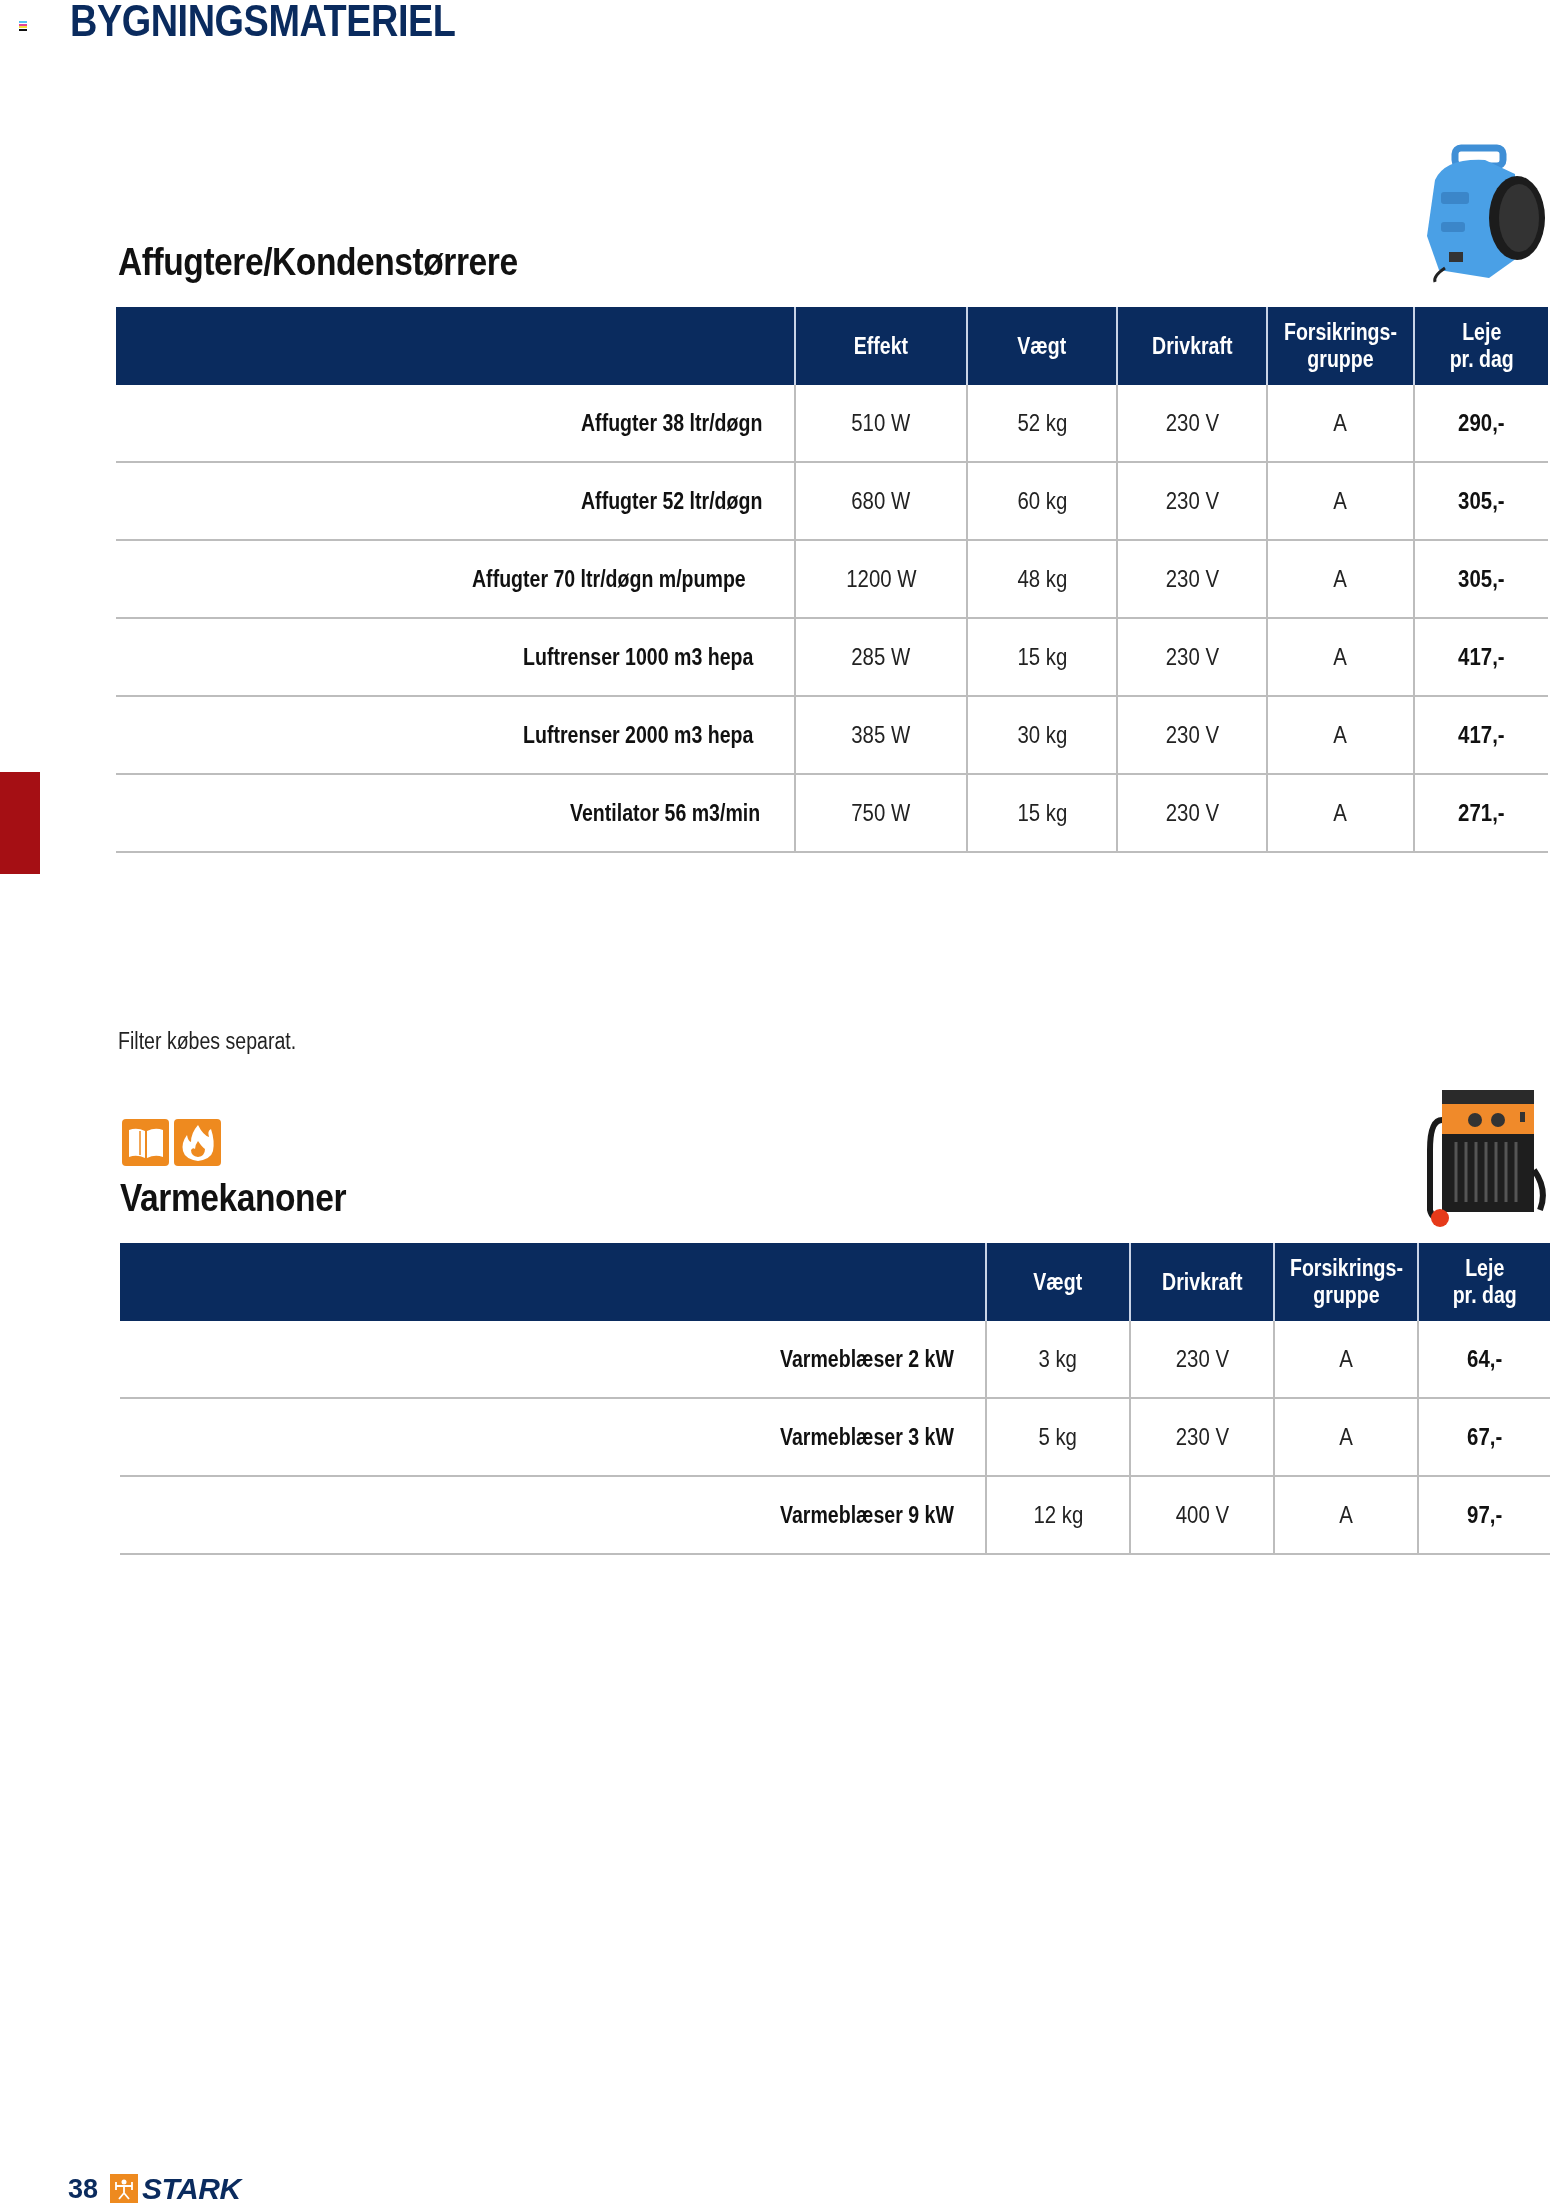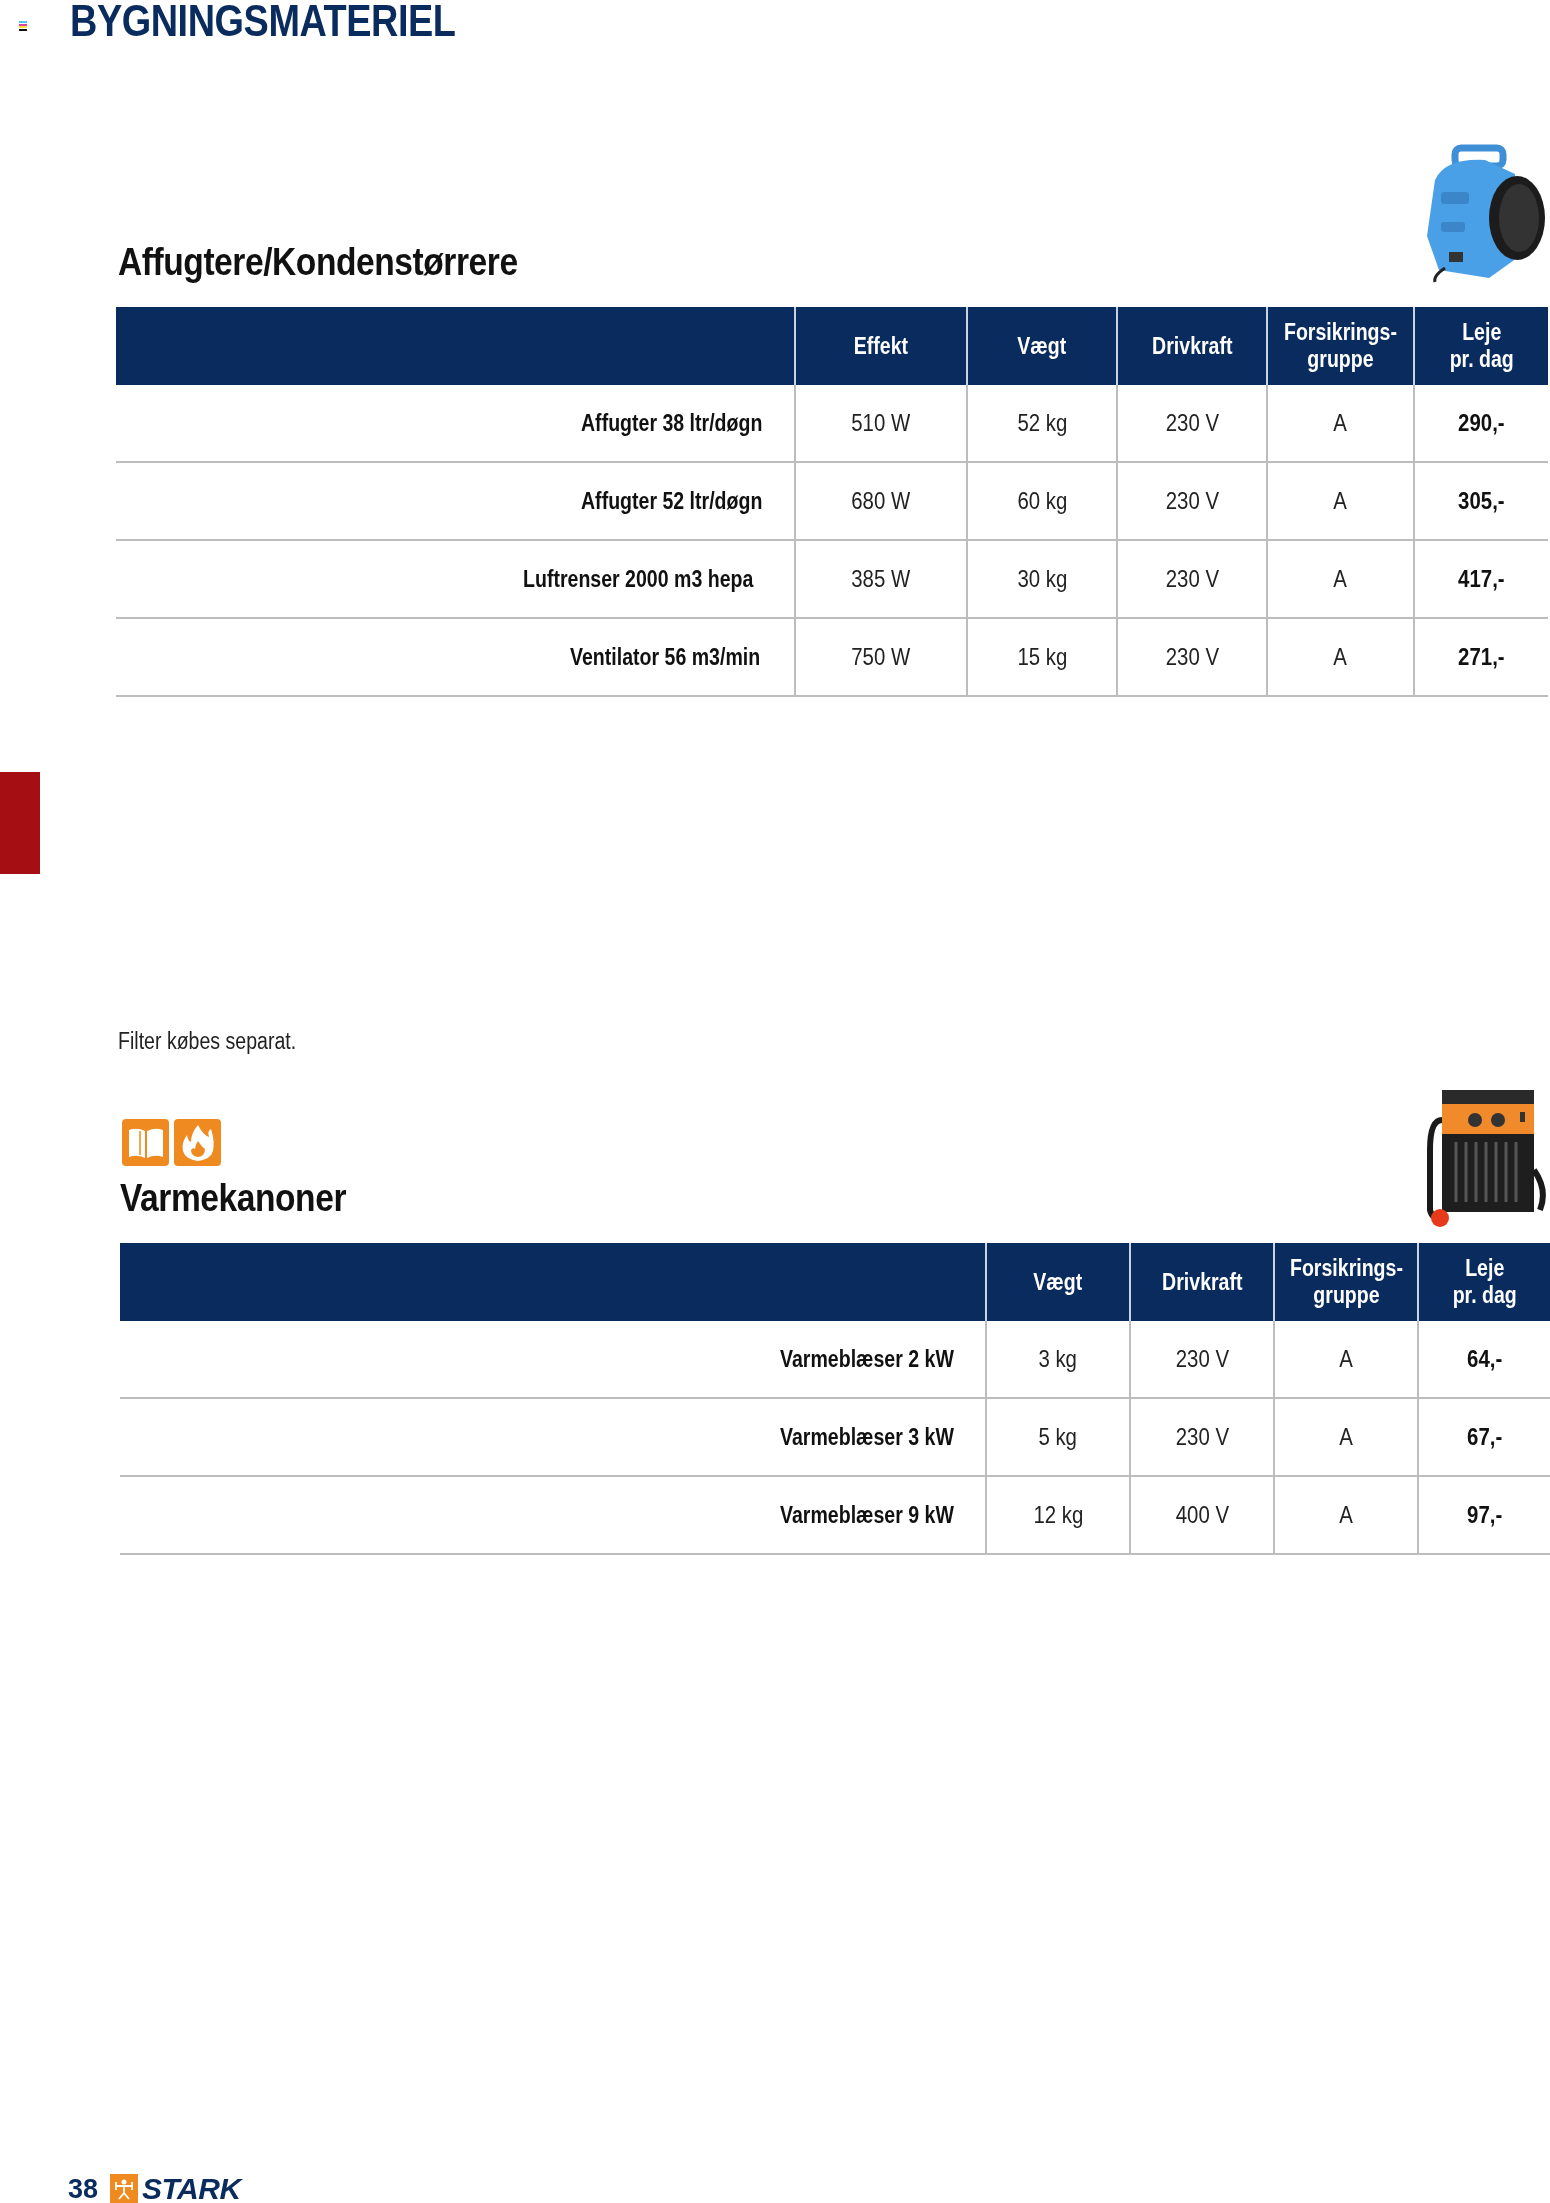--- a/index.html
+++ b/index.html
@@ -85,20 +85,36 @@
       </tr>
       <tr>
         <td><span class="hn" style="white-space: pre-line; line-height: 28px; transform-origin: left center;">Affugter 52 ltr/døgn</span></td>
         <td><span class="hn" style="white-space: pre-line; line-height: 28px;">680 W</span></td>
         <td><span class="hn" style="white-space: pre-line; line-height: 28px;">60 kg</span></td>
         <td><span class="hn" style="white-space: pre-line; line-height: 28px;">230 V</span></td>
         <td><span class="hn" style="white-space: pre-line; line-height: 28px;">A</span></td>
         <td class="price"><span class="hn" style="white-space: pre-line; line-height: 28px;">305,-</span></td>
       </tr>
       <tr>
+        <td><span class="hn" style="white-space: pre-line; line-height: 28px; transform-origin: left center;">Affugter 70 ltr/døgn m/pumpe</span></td>
+        <td><span class="hn" style="white-space: pre-line; line-height: 28px;">1200 W</span></td>
+        <td><span class="hn" style="white-space: pre-line; line-height: 28px;">48 kg</span></td>
+        <td><span class="hn" style="white-space: pre-line; line-height: 28px;">230 V</span></td>
+        <td><span class="hn" style="white-space: pre-line; line-height: 28px;">A</span></td>
+        <td class="price"><span class="hn" style="white-space: pre-line; line-height: 28px;">305,-</span></td>
+      </tr>
+      <tr>
+        <td><span class="hn" style="white-space: pre-line; line-height: 28px; transform-origin: left center;">Luftrenser 1000 m3 hepa</span></td>
+        <td><span class="hn" style="white-space: pre-line; line-height: 28px;">285 W</span></td>
+        <td><span class="hn" style="white-space: pre-line; line-height: 28px;">15 kg</span></td>
+        <td><span class="hn" style="white-space: pre-line; line-height: 28px;">230 V</span></td>
+        <td><span class="hn" style="white-space: pre-line; line-height: 28px;">A</span></td>
+        <td class="price"><span class="hn" style="white-space: pre-line; line-height: 28px;">417,-</span></td>
+      </tr>
+      <tr>
         <td><span class="hn" style="white-space: pre-line; line-height: 28px; transform-origin: left center;">Luftrenser 2000 m3 hepa</span></td>
         <td><span class="hn" style="white-space: pre-line; line-height: 28px;">385 W</span></td>
         <td><span class="hn" style="white-space: pre-line; line-height: 28px;">30 kg</span></td>
         <td><span class="hn" style="white-space: pre-line; line-height: 28px;">230 V</span></td>
         <td><span class="hn" style="white-space: pre-line; line-height: 28px;">A</span></td>
         <td class="price"><span class="hn" style="white-space: pre-line; line-height: 28px;">417,-</span></td>
       </tr>
       <tr>
         <td><span class="hn" style="white-space: pre-line; line-height: 28px; transform-origin: left center;">Ventilator 56 m3/min</span></td>
         <td><span class="hn" style="white-space: pre-line; line-height: 28px;">750 W</span></td>

